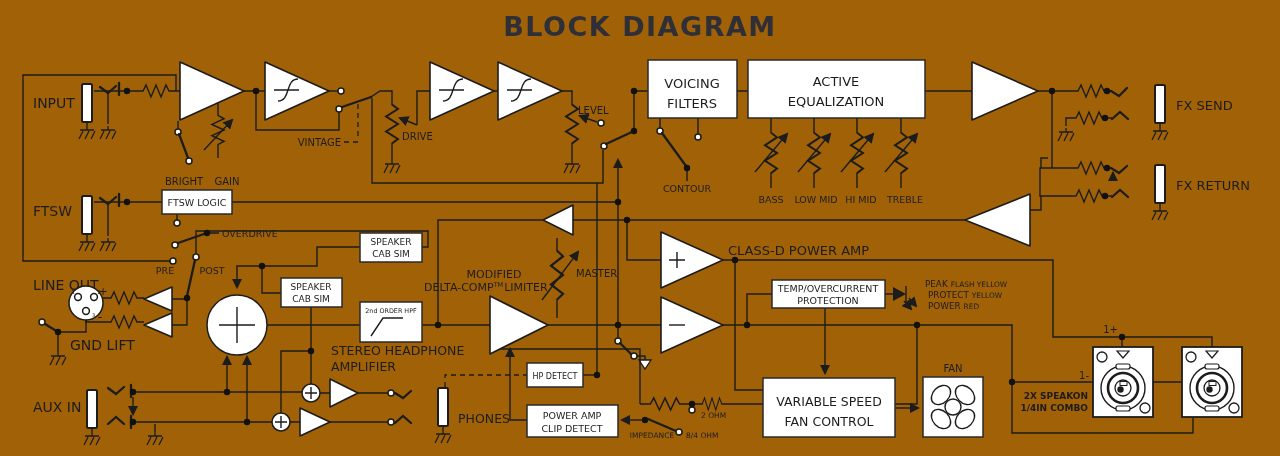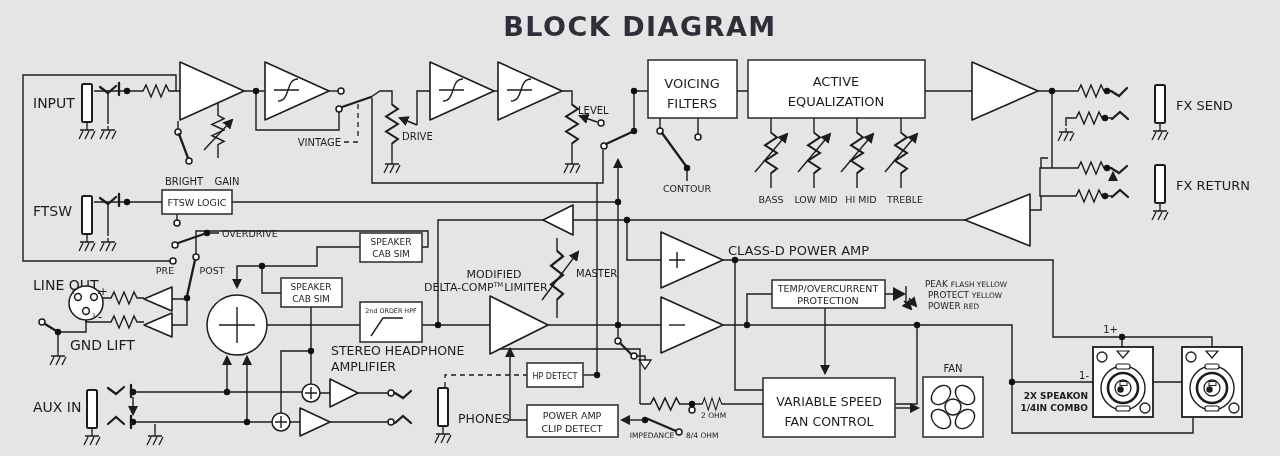--- a/index.html
+++ b/index.html
@@ -1,16 +1,16 @@
 <!DOCTYPE html>
 <html><head>
 <meta charset="utf-8">
 <style>
   html,body{margin:0;padding:0;background:#ffffff;}
-  #stage{position:relative;width:1280px;height:456px;background:#e5e5e5;overflow:hidden;}
+  #stage{position:relative;width:1280px;height:456px;background:#a16207;overflow:hidden;}
   svg{display:block;font-family:"DejaVu Sans","Liberation Sans",sans-serif;}
   .w{stroke:#1c1c1c;stroke-width:1.4;fill:none;}
   .w2{stroke:#1c1c1c;stroke-width:2.3;fill:none;stroke-linecap:round;}
   .bx{fill:#ffffff;stroke:#2a2a2a;stroke-width:1.5;}
   .tri{fill:#ffffff;stroke:#1c1c1c;stroke-width:1.6;stroke-linejoin:round;}
   .dot{fill:#111111;stroke:none;}
   .oc{fill:#ffffff;stroke:#1c1c1c;stroke-width:1.5;}
   .dsh{stroke:#1c1c1c;stroke-width:1.3;fill:none;stroke-dasharray:5 4;}
   text{fill:#1c1c1c;}
   .t14{font-size:14px;}

